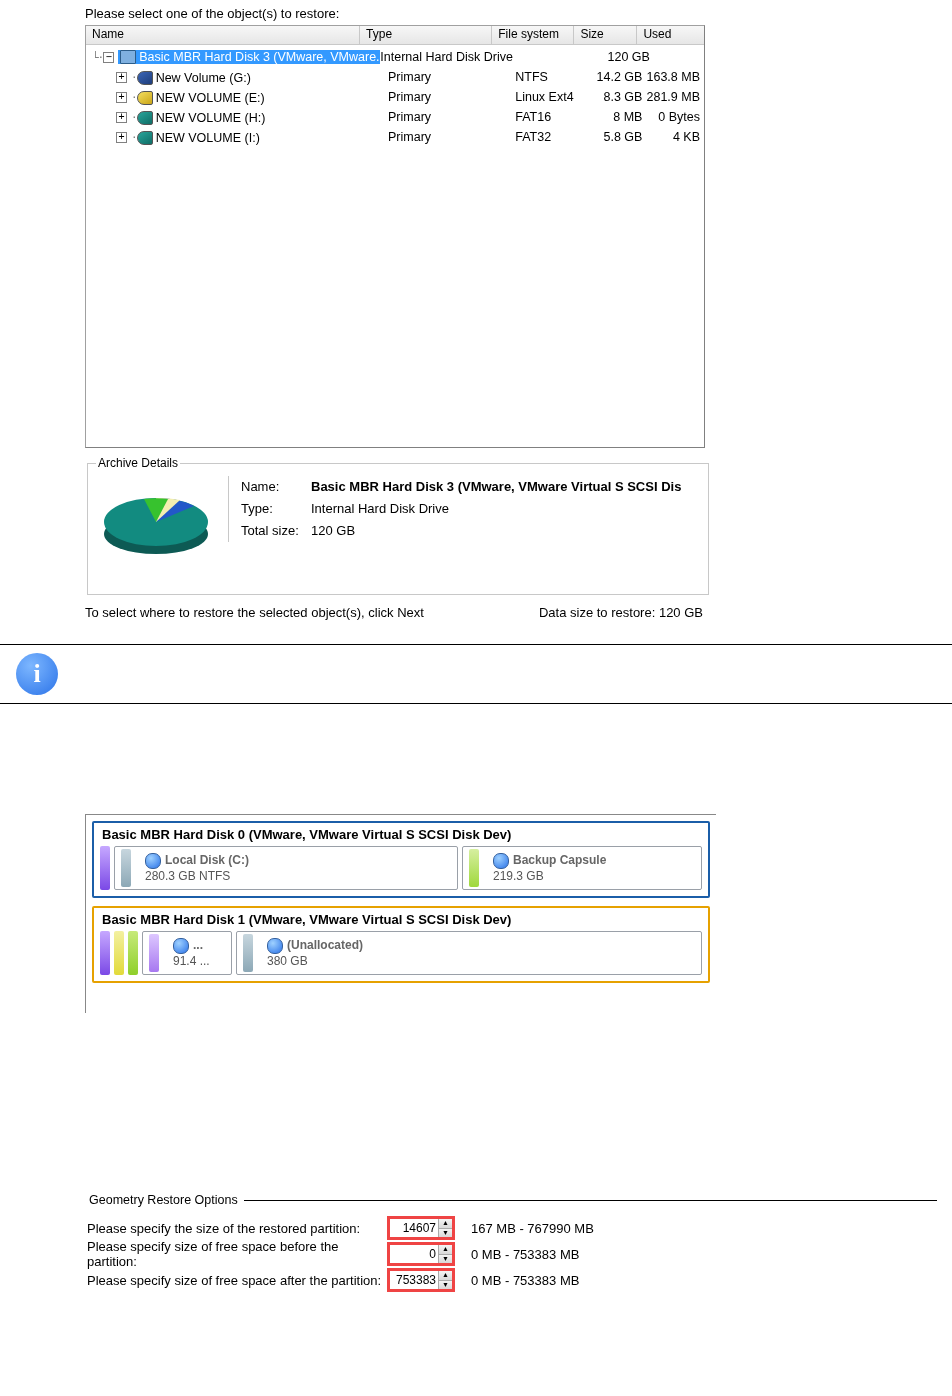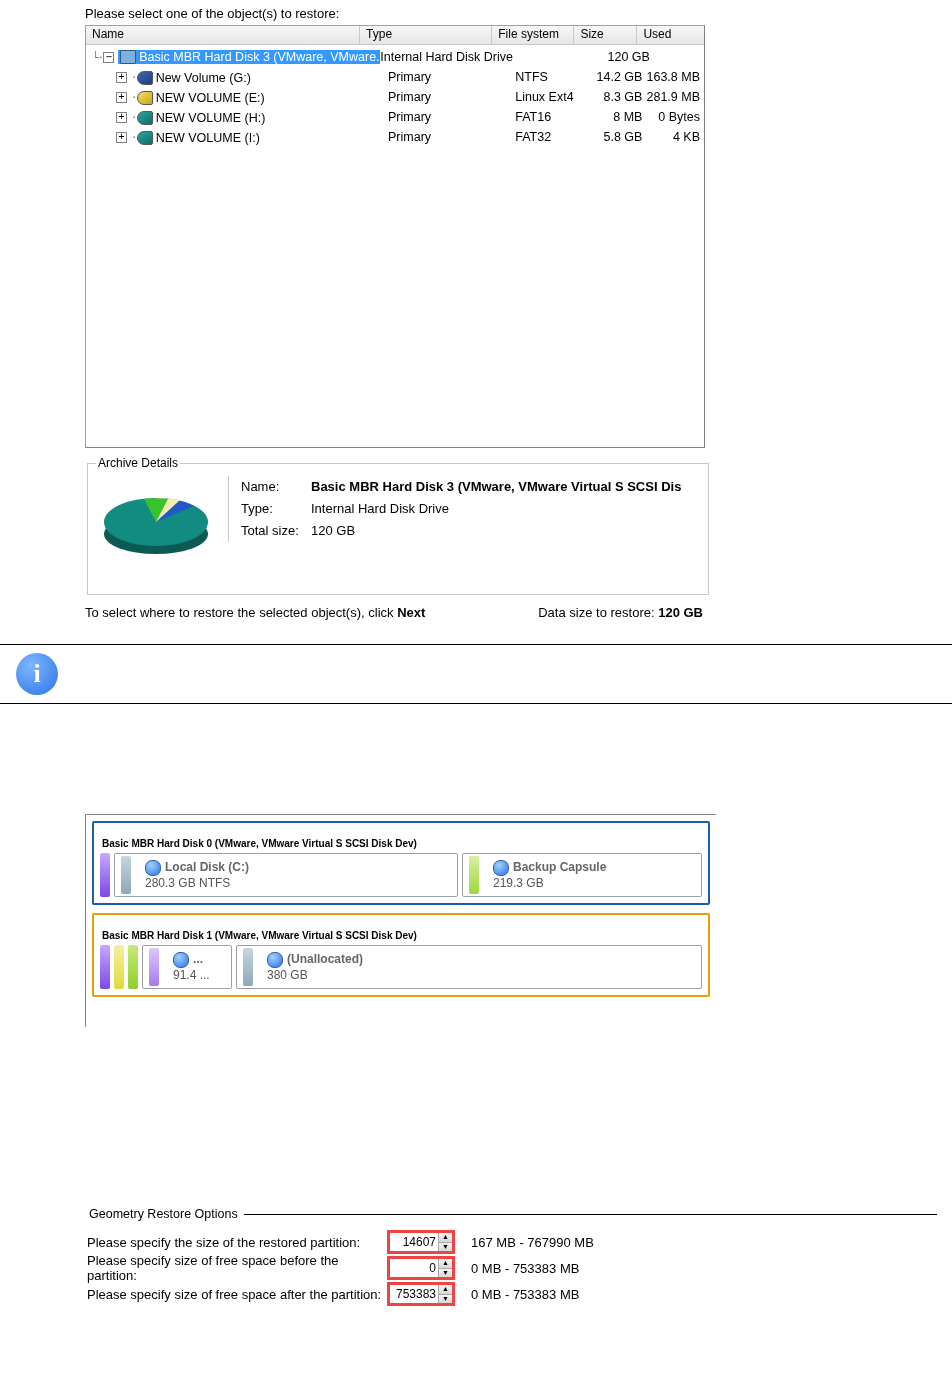--- a/index.html
+++ b/index.html
@@ -29,32 +29,32 @@
 fieldset.archive{border:1px solid #c8c8c8;margin-top:8px;width:604px;padding:6px 8px 30px 8px;font-size:12px}
 fieldset.archive legend{font-size:12px;padding:0 2px}
 .arch-flex{display:flex;align-items:flex-start;gap:12px}
 .pie{width:120px;height:88px;position:relative}
 .pie svg{position:absolute;left:0;top:0}
 .kv{display:flex;font-size:13px;line-height:22px}
 .kv .k{width:70px}
 .kv .v.bold{font-weight:700}
 
 .footer-line{display:flex;justify-content:space-between;margin-top:10px;font-size:13px;width:618px}
-.footer-line b{font-weight:700}
+.footer-line b{font-weight:400}
 
 hr.sep{border:none;border-top:1px solid #000;margin:24px 0 0 0;width:100%}
 .info-icon{width:42px;height:42px;border-radius:21px;background:radial-gradient(circle at 35% 30%,#7db7ff,#2b73e8);margin:8px 0 8px 16px;display:flex;align-items:center;justify-content:center;color:#fff;font:700 26px/1 Georgia,serif}
 hr.sep2{border:none;border-top:1px solid #000;margin:4px 0 0 0;width:100%}
 
 
 .diskmap-wrap{margin-top:110px}
 .map-outer{border-top:1px solid #888;border-left:1px solid #888;width:618px;padding:6px 6px 22px 6px}
 .diskblock{border:2px solid #1b5ea8;border-radius:2px;margin-bottom:8px;padding:4px 6px 6px 6px}
 .diskblock.sel{border:2px solid #e6a100}
-.dtitle{font-weight:700;font-size:10px;margin:11px 0 4px 2px}
+.dtitle{font-weight:700;font-size:13px;margin:0 0 4px 2px}
 .partrow{display:flex;align-items:stretch;gap:4px;height:44px}
 .pstripe{width:10px;border-radius:2px}
 .pstripe.purple{background:linear-gradient(#c6a8ff,#7b49e6)}
 .pstripe.yellow{background:linear-gradient(#f3f0a0,#e2da3a)}
 .pstripe.green{background:linear-gradient(#c7ea7a,#8fcf2a)}
 .pbox{border:1px solid #9aa0a8;border-radius:2px;background:#fff;display:flex;align-items:center;padding:2px 6px;gap:14px}
 .pmark{width:10px;height:38px;border-radius:2px}
 .pmark.bluegrey{background:linear-gradient(#c7d6de,#8ca8b6)}
 .pmark.green{background:linear-gradient(#d6efa0,#9fd83c)}
 .pmark.purple{background:linear-gradient(#ddc7ff,#a778f0)}

